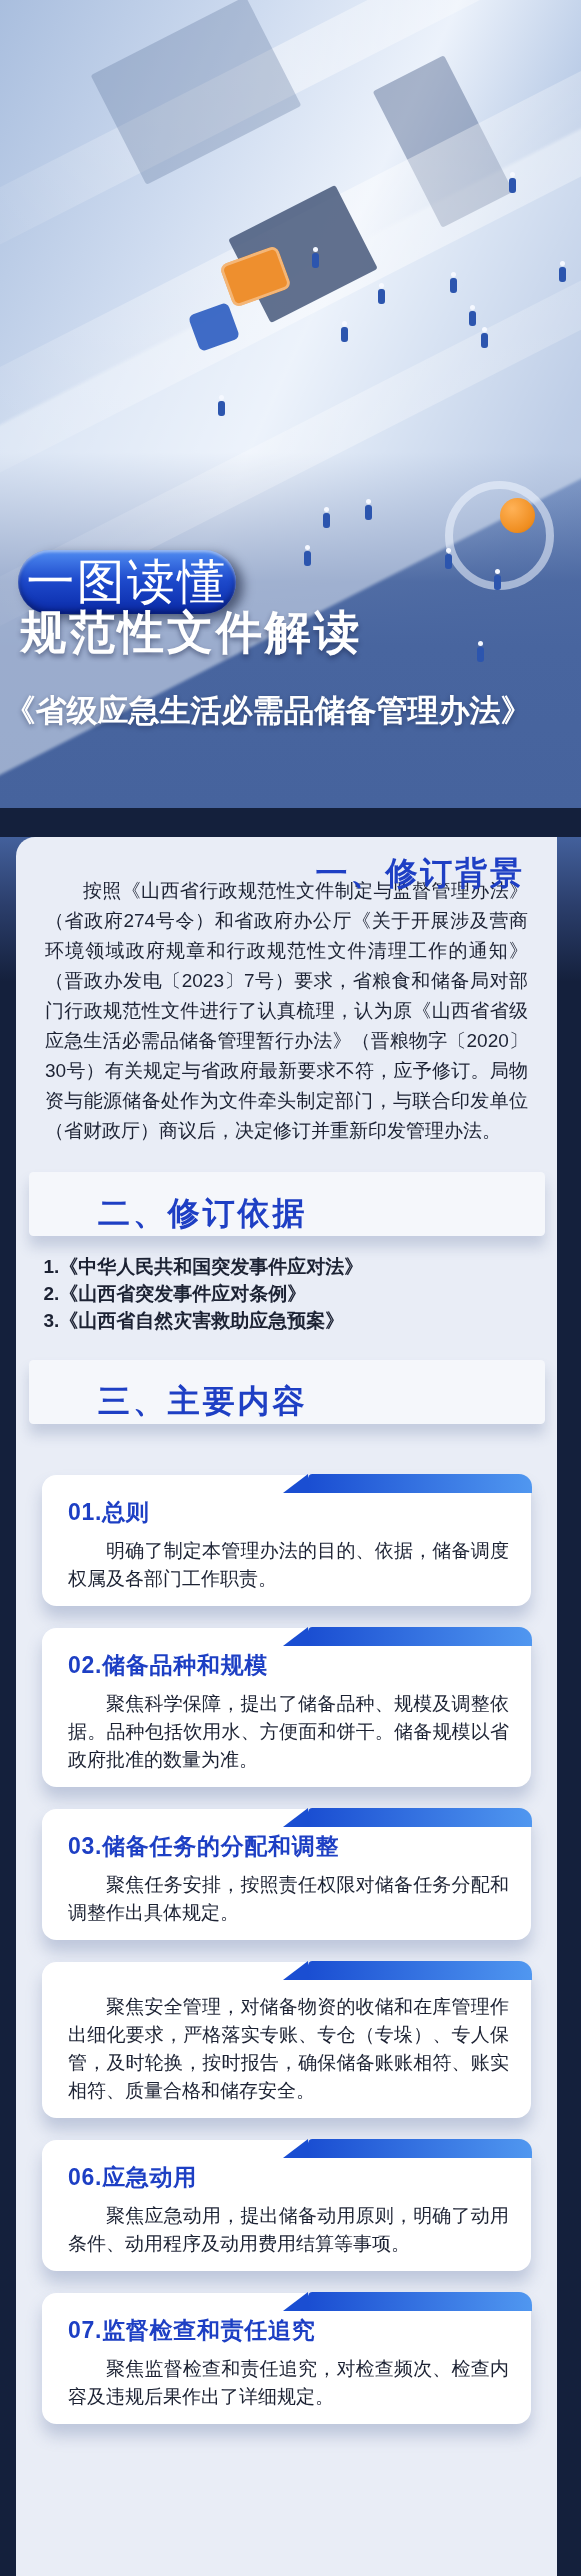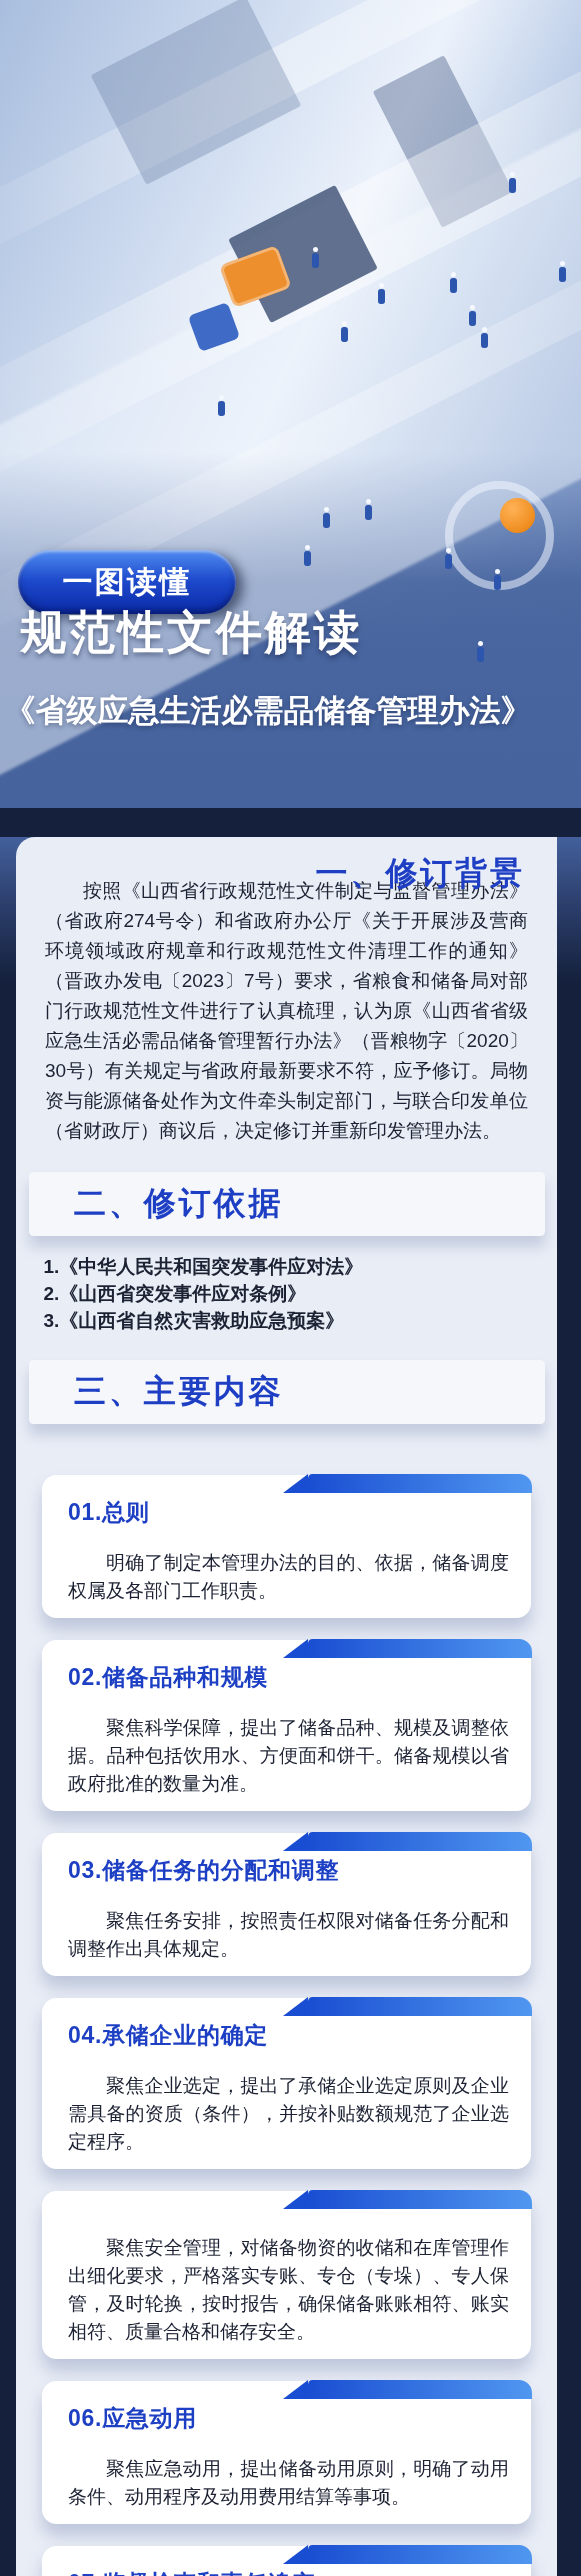--- a/index.html
+++ b/index.html
@@ -37,55 +37,55 @@
         border:8.7px solid rgba(240,246,255,.55);}
   .ball{position:absolute;left:500px;top:498px;width:35px;height:35px;border-radius:50%;
         background:radial-gradient(circle at 35% 30%, #ffb257, var(--orange) 70%, #c96f10);}
   .fig{position:absolute;width:6.5px;height:14.5px;background:#2c55ae;border-radius:2.9px;}
   .fig::before{content:"";position:absolute;top:-5.8px;left:0.7px;width:5.1px;height:5.1px;border-radius:50%;background:#f5f8ff;}
 
   .badge{position:absolute;left:18px;top:550px;width:218px;height:64px;border-radius:33px;
     display:flex;align-items:center;justify-content:center;
     background:linear-gradient(180deg,#4f8cf2 0%,#1d49cb 48%,#0a2aa8 100%);
     box-shadow:7.3px 4.4px 10.2px rgba(10,18,45,.55), inset 0 2.2px 2.9px rgba(255,255,255,.45), inset 0 -3.6px 6.5px rgba(4,12,60,.5);}
-  .badge span{color:#fff;font-size:30px;font-weight:700;letter-spacing:2.2px;text-align:right;}
+  .badge span{color:#fff;font-size:48px;font-weight:400;letter-spacing:2.2px;text-align:right;}
   .hero h1{position:absolute;left:20.3px;top:602px;color:#fff;font-size:46px;font-weight:900;
     letter-spacing:2.9px;text-shadow:0 2.9px 5.8px rgba(15,25,60,.45);white-space:nowrap;}
   .subtitle{position:absolute;left:4.4px;top:690px;color:#fff;font-size:31px;font-weight:700;
     text-shadow:0 2.2px 5.1px rgba(15,25,60,.4);white-space:nowrap;}
 
   
   .content{position:relative;width:581px;height:1768px;padding:0 24px 0 16px;
     background:linear-gradient(180deg,#43609c 0px,#2b3e6b 69px,var(--navy) 145px);}
   .main-card{position:relative;height:100%;}
   .card-tab{position:absolute;top:0;left:180px;right:0;height:29px;background:var(--card);
     border-radius:10.2px 19px 0 0;}
   .card-tab::before{content:"";position:absolute;left:-38px;bottom:0;width:0;height:0;
     border-bottom:29px solid var(--card);border-left:38px solid transparent;}
   .s1-heading{position:absolute;top:14.5px;right:32px;z-index:3;color:var(--accent);
     font-size:32px;font-weight:900;letter-spacing:2.9px;white-space:nowrap;}
   .card-body{position:relative;margin-top:29px;height:calc(100% - 29px);background:var(--card);
     border-radius:19px 0 0 0;padding:39px 14.5px 0;overflow:hidden;}
   .bg-para{margin:0 14.5px;color:var(--bodytext);font-size:19px;line-height:30px;
     text-indent:2em;text-align:justify;}
-  .band{margin:26px -2.9px 0 -1.5px;height:64px;display:flex;align-items:center;padding-left:45px;
+  .band{margin:26px -2.9px 0 -1.5px;height:64px;display:flex;align-items:flex-end;padding-left:69px;
     background:var(--band);border-radius:4.4px;box-shadow:0 10.2px 13px rgba(70,90,140,.22);}
   .band h2{color:var(--accent);font-size:32px;font-weight:900;letter-spacing:2.9px;}
   .basis-list{list-style:none;margin:17.4px 0 0 13px;}
   .basis-list li{color:var(--bodytext);font-size:19px;line-height:27px;font-weight:600;}
 
   .cards{display:flex;flex-direction:column;gap:22px;margin-top:51px;padding:0 11.6px;}
   .subcard{position:relative;background:#fff;border-radius:14.5px;padding:22px 22px 13px 26px;
     box-shadow:0 11.6px 16px rgba(80,100,150,.28);}
   .swoosh{position:absolute;top:-1.5px;right:-1.5px;width:46%;height:19.6px;border-radius:4.4px 13px 0 0;
     background:linear-gradient(90deg,var(--tab1),var(--tab2));}
   .swoosh::before{content:"";position:absolute;left:-25px;bottom:0;width:0;height:0;
     border-bottom:19.6px solid var(--tab1);border-left:25px solid transparent;}
   .subcard h3{color:#1d3fc4;font-size:23px;font-weight:800;letter-spacing:0.7px;}
-  .subcard p{margin-top:21px;color:var(--bodytext);font-size:19px;line-height:28px;
+  .subcard p{margin-top:9px;color:var(--bodytext);font-size:19px;line-height:28px;
     text-indent:2em;text-align:justify;}
 </style>
 </head>
 <body>
 
 <div class="page">
 
   <header class="hero">
     <div class="scene" aria-hidden="true">
       <div class="floor"></div>
@@ -155,25 +155,20 @@
             <h3>02.储备品种和规模</h3>
             <p>聚焦科学保障，提出了储备品种、规模及调整依据。品种包括饮用水、方便面和饼干。储备规模以省政府批准的数量为准。</p>
           </article>
           <article class="subcard">
             <div class="swoosh"></div>
             <h3>03.储备任务的分配和调整</h3>
             <p>聚焦任务安排，按照责任权限对储备任务分配和调整作出具体规定。</p>
           </article>
           <article class="subcard">
             <div class="swoosh"></div>
-            <h3>04.承储企业的确定</h3>
-            <p>聚焦企业选定，提出了承储企业选定原则及企业需具备的资质（条件），并按补贴数额规范了企业选定程序。</p>
-          </article>
-          <article class="subcard">
-            <div class="swoosh"></div>
             <p>聚焦安全管理，对储备物资的收储和在库管理作出细化要求，严格落实专账、专仓（专垛）、专人保管，及时轮换，按时报告，确保储备账账相符、账实相符、质量合格和储存安全。</p>
           </article>
           <article class="subcard">
             <div class="swoosh"></div>
             <h3>06.应急动用</h3>
             <p>聚焦应急动用，提出储备动用原则，明确了动用条件、动用程序及动用费用结算等事项。</p>
           </article>
           <article class="subcard">
             <div class="swoosh"></div>
             <h3>07.监督检查和责任追究</h3>

